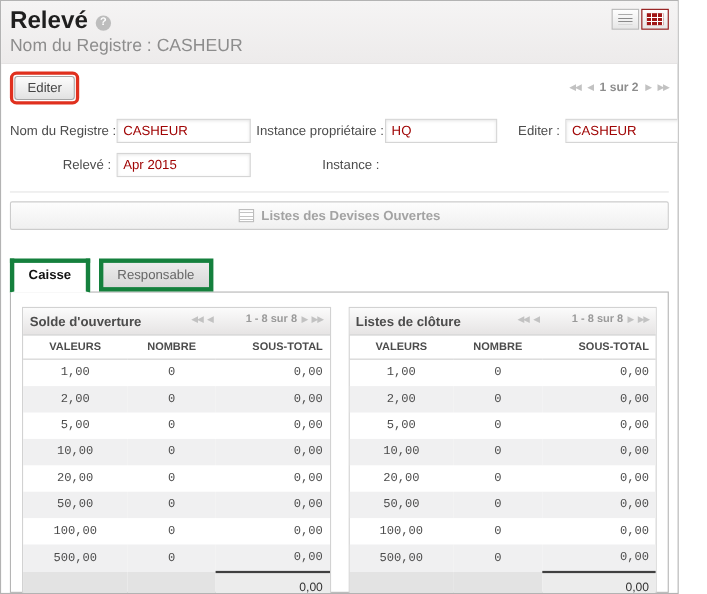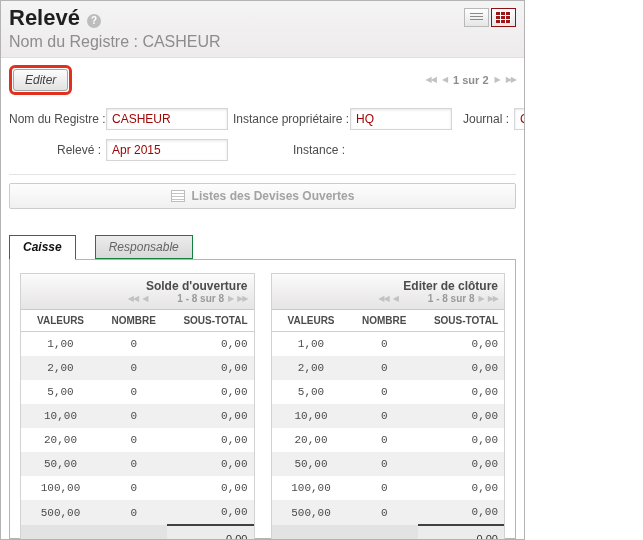--- a/index.html
+++ b/index.html
@@ -1,60 +1,60 @@
 <!DOCTYPE html>
 <html><head>
 <meta charset="utf-8">
 <style>
   html,body{margin:0;padding:0;}
   body{width:643px;height:540px;font-family:"Liberation Sans",sans-serif;background:#fff;}
-  .window{width:525px;height:540px;box-sizing:border-box;border:1px solid #b3b3b3;background:#fff;display:flex;flex-direction:column;overflow:hidden;}
+  .window{width:617px;height:540px;box-sizing:border-box;border:1px solid #b3b3b3;background:#fff;display:flex;flex-direction:column;overflow:hidden;}
 
   
   .header{background:linear-gradient(#f5f4f4,#edebeb);border-bottom:1px solid #e0dede;padding:5px 8px 6px;position:relative;flex:none;}
   .page-title{display:inline;font-size:22px;font-weight:bold;color:#1f1f1f;line-height:24px;}
   .help-badge{display:inline-flex;width:14px;height:14px;border-radius:50%;background:#bdbdbd;color:#fff;font-size:10px;font-weight:bold;align-items:center;justify-content:center;vertical-align:middle;margin-left:7px;cursor:pointer;}
   .subtitle{font-size:16px;color:#8d8d8d;margin-top:3px;}
   .view-switcher{position:absolute;top:7px;right:8px;display:flex;gap:2px;}
   .switch-btn{width:25px;height:19px;box-sizing:border-box;border:1px solid #b9b9b9;background:linear-gradient(#fefefe,#e6e6e6);display:flex;align-items:center;justify-content:center;cursor:pointer;}
   .switch-btn.active{border-color:#8f1010;}
   .glyph-lines{width:13px;height:9px;background:repeating-linear-gradient(to bottom,#8a8a8a 0 1px,transparent 1px 3px);}
   .glyph-grid{width:15px;height:11px;background:repeating-linear-gradient(to right,transparent 0 4px,#fff 4px 5px),repeating-linear-gradient(to bottom,transparent 0 3px,#fff 3px 4px),#a01616;}
 
   
   .toolbar{display:flex;justify-content:space-between;align-items:center;padding:7px 8px;flex:none;}
   .edit-highlight{display:inline-block;border:3px solid #e0301e;border-radius:6px;padding:1px;}
-  .edit-btn{font-family:inherit;background:linear-gradient(#fcfcfc,#e2e2e2);border:1px solid #a5a5a5;border-radius:3px;padding:3px 11px;font-size:12px;color:#444;cursor:pointer;font-style:italic;}
+  .edit-btn{font-family:inherit;background:linear-gradient(#fcfcfc,#e2e2e2);border:1px solid #a5a5a5;border-radius:3px;padding:3px 11px;font-size:12px;color:#444;cursor:pointer;}
   .pager{display:flex;align-items:center;gap:6px;font-size:11px;}
   .pager .arrow{color:#c2c2c2;font-size:8px;line-height:1;cursor:pointer;letter-spacing:-1px;}
   .pager .plabel{color:#8d8d8d;font-weight:bold;white-space:nowrap;}
   .pager.small .plabel{font-size:10px;color:#9a9a9a;margin-left:26px;}
   .pager.small{gap:4px;}
 
   
   .form-area{padding:6px 8px 0;flex:none;}
   .fields-grid{display:grid;grid-template-columns:92px 122px 112px 102px 52px 118px;column-gap:5px;row-gap:9px;align-items:center;}
   .f-label{font-size:12px;color:#4c4c4c;text-align:right;white-space:nowrap;}
   .value-box{height:22px;line-height:20px;box-sizing:border-box;border:1px solid #d5d5d5;box-shadow:inset 0 1px 3px rgba(0,0,0,.1);background:#fff;font-size:12px;color:#a00505;padding:0 5px;cursor:text;overflow:hidden;}
   .separator{border-top:1px solid #e4e4e4;margin:13px 0 8px;}
   .avances-btn{width:100%;display:flex;align-items:center;justify-content:center;gap:7px;background:linear-gradient(#fdfdfd,#f0f0f0);border:1px solid #ccc;border-radius:2px;padding:5px 0;font-size:12px;font-weight:bold;color:#a3a3a3;font-family:inherit;cursor:pointer;}
   .list-icon{width:14px;height:12px;box-sizing:border-box;border:1px solid #bdbdbd;background:repeating-linear-gradient(to bottom,#fff 0 2px,#c4c4c4 2px 3px);}
 
   
   .notebook{flex:1;display:flex;flex-direction:column;margin:26px 8px 0;min-height:0;}
   .tabs{display:flex;flex:none;}
-  .tab{font-size:12px;padding:4px 13px;border:1px solid #15803d;margin-right:19px;cursor:pointer;position:relative;z-index:2;font-style:italic;}
+  .tab{font-size:12px;padding:4px 13px;border:4px solid #15803d;margin-right:8px;cursor:pointer;position:relative;z-index:2;}
   .tab.active{background:#fff;color:#111;font-weight:bold;border-bottom:1px solid #fff;margin-bottom:-1px;}
   .tab.inactive{background:linear-gradient(#ececec,#d8d8d8);color:#666;}
   .tab-content{flex:1;border:1px solid #b5b5b5;background:#fff;padding:13px 10px;min-height:0;}
 
   
   .tables-row{display:flex;gap:16px;}
   .subtable{flex:1;border:1px solid #d2d2d2;align-self:flex-start;}
-  .subtable-header{display:flex;justify-content:space-between;align-items:flex-end;background:linear-gradient(#fbfbfb,#e6e4e4);border-bottom:1px solid #c9c9c9;padding:5px 6px;flex-direction:column;}
+  .subtable-header{display:flex;justify-content:space-between;align-items:flex-start;background:linear-gradient(#fbfbfb,#e6e4e4);border-bottom:1px solid #c9c9c9;padding:5px 6px;}
   .subtable-title{font-size:12px;font-weight:bold;color:#4c4c4c;}
   table.grid{width:100%;border-collapse:collapse;}
   .grid th{font-size:10px;font-weight:bold;color:#4c4c4c;padding:5px 6px;border-bottom:1px solid #cfcfcf;cursor:pointer;}
   .grid td{font-size:11px;color:#4c4c4c;padding:6px;}
   .grid tbody tr{cursor:pointer;font-family:Liberation Mono, monospace;}
   .grid tbody tr:nth-child(even){background:#f0f0f1;}
   .c0{text-align:center;width:34%;}
   .c1{text-align:center;width:29%;}
   .c2{text-align:right;width:37%;}
   .grid tfoot td{background:#e3e3e3;height:13px;}
@@ -90,21 +90,21 @@
       <span class="arrow">▶▶</span>
     </div>
   </div>
 
   <div class="form-area">
     <div class="fields-grid">
       <label class="f-label">Nom du Registre :</label>
       <div class="value-box">CASHEUR</div>
       <label class="f-label">Instance propriétaire :</label>
       <div class="value-box">HQ</div>
-      <label class="f-label">Journal :</label>
+      <label class="f-label">Editer :</label>
       <div class="value-box">CASHEUR</div>
       <label class="f-label">Relevé :</label>
       <div class="value-box">Apr 2015</div>
       <label class="f-label">Instance :</label>
     </div>
     <div class="separator"></div>
     <button class="avances-btn">
       <span class="list-icon"></span>
       <span>Listes des Devises Ouvertes</span>
     </button>
@@ -184,21 +184,21 @@
                 <td class="c0"></td>
                 <td class="c1"></td>
                 <td class="c2 total">0,00</td>
               </tr>
             </tfoot>
           </table>
         </div>
 
         <div class="subtable">
           <div class="subtable-header">
-            <span class="subtable-title">Editer de clôture</span>
+            <span class="subtable-title">Listes de clôture</span>
             <div class="pager small">
               <span class="arrow">◀◀</span>
               <span class="arrow">◀</span>
               <span class="plabel">1 - 8 sur 8</span>
               <span class="arrow">▶</span>
               <span class="arrow">▶▶</span>
             </div>
           </div>
           <table class="grid">
             <thead>

